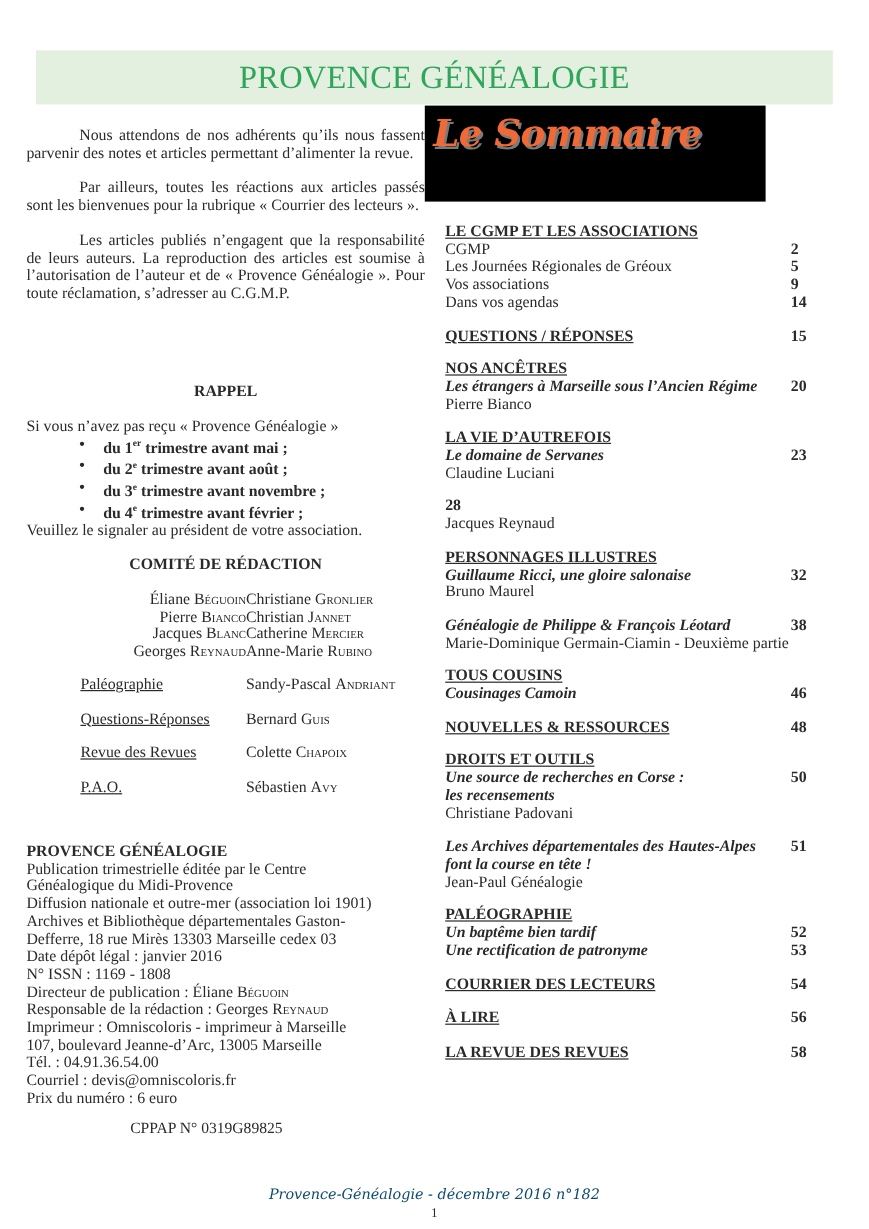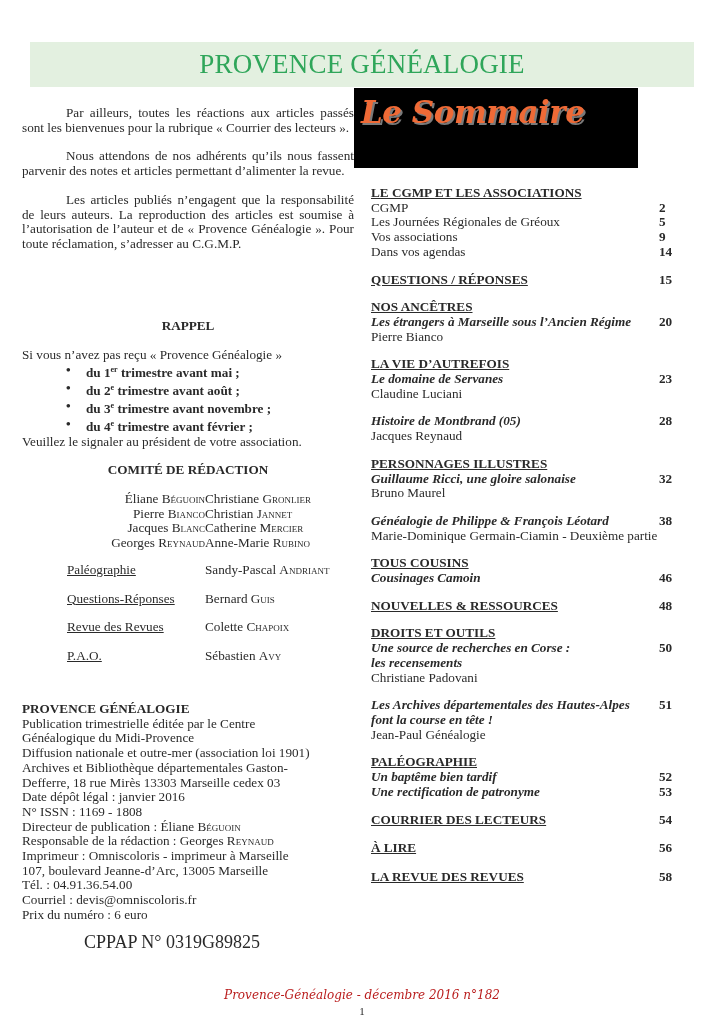--- a/index.html
+++ b/index.html
@@ -40,50 +40,50 @@
   .comite-title { position: absolute; left: 22px; top: 462px; width: 332px; text-align: center; font-weight: bold; font-size: 13.2px; }
   .comite-grid { position: absolute; left: 85px; top: 492px; font-size: 13.2px; line-height: 14.7px; }
   .comite-grid .row { display: flex; }
   .comite-grid .c1 { width: 120px; text-align: right; }
   .sc { font-variant: small-caps; }
   .roles { position: absolute; left: 67px; top: 562px; font-size: 13.2px; }
   .role-row { display: flex; height: 28.5px; }
   .role-name { width: 138px; text-decoration: underline; }
   .pub { position: absolute; left: 22px; top: 702px; width: 340px; font-size: 13.2px; line-height: 14.7px; }
   .pub-title { font-weight: bold; }
-  .cppap { position: absolute; left: 22px; top: 932px; width: 300px; text-align: center; font-size: 18px; }
+  .cppap { position: absolute; left: 22px; top: 932px; width: 300px; text-align: center; font-size: 13px; }
   
   .toc { position: absolute; left: 371px; top: 186px; width: 320px; font-size: 13.2px; line-height: 14.7px; }
   .sec { margin-bottom: 13px; }
   .sec-head { display: flex; justify-content: space-between; font-weight: bold; }
   .sec-head .h { text-decoration: underline; }
   .line { display: flex; justify-content: space-between; }
   .line .t { flex: 1; }
   .pg { width: 32px; text-align: left; font-weight: bold; }
   .art { font-weight: bold; font-style: italic; }
   .author { white-space: nowrap; }
   .gap { height: 13px; }
   .footer { position: absolute; left: 0; top: 988px; width: 724px; text-align: center;
-    font-family: "DejaVu Serif", serif; font-style: italic; font-size: 12px; color: #b91c1c; }
+    font-family: "DejaVu Serif", serif; font-style: italic; font-size: 12px; color: #0c4a6e; }
   .pageno { position: absolute; left: 0; top: 1005px; width: 724px; text-align: center; font-size: 11px; }
 </style>
 </head>
 <body>
 
 <div class="banner">
   <span class="banner-title">PROVENCE GÉNÉALOGIE</span>
 </div>
 
 <div class="sommaire-box">
   <span class="sommaire-title">Le Sommaire</span>
 </div>
 
 <div class="left">
+  <p class="para">Nous attendons de nos adhérents qu’ils nous fassent parvenir des notes et articles permettant d’alimenter la revue.</p>
   <p class="para">Par ailleurs, toutes les réactions aux articles passés sont les bienvenues pour la rubrique « Courrier des lecteurs ».</p>
-  <p class="para">Nous attendons de nos adhérents qu’ils nous fassent parvenir des notes et articles permettant d’alimenter la revue.</p>
   <p class="para">Les articles publiés n’engagent que la responsabilité de leurs auteurs. La reproduction des articles est soumise à l’autorisation de l’auteur et de « Provence Généalogie ». Pour toute réclamation, s’adresser au C.G.M.P.</p>
 </div>
 
 <div class="rappel-title">RAPPEL</div>
 <div class="rappel">
   <div>Si vous n’avez pas reçu « Provence Généalogie »</div>
   <ul>
     <li><span>du </span><span>1</span><sup>er</sup><span> trimestre avant mai ;</span></li>
     <li><span>du </span><span>2</span><sup>e</sup><span> trimestre avant août ;</span></li>
     <li><span>du </span><span>3</span><sup>e</sup><span> trimestre avant novembre ;</span></li>
@@ -195,21 +195,20 @@
     <div class="sec-head">
         <span class="h">LA VIE D’AUTREFOIS</span>
       </div>
     <div class="line">
         <span class="t art">Le domaine de Servanes</span>
         <span class="pg">23</span>
       </div>
     <div class="author">Claudine Luciani</div>
     <div class="gap"></div>
     <div class="line">
-        <span class="t art">Histoire de Montbrand (05)</span>
         <span class="pg">28</span>
       </div>
     <div class="author">Jacques Reynaud</div>
   </div>
 
   <div class="sec">
     <div class="sec-head">
         <span class="h">PERSONNAGES ILLUSTRES</span>
       </div>
     <div class="line">

